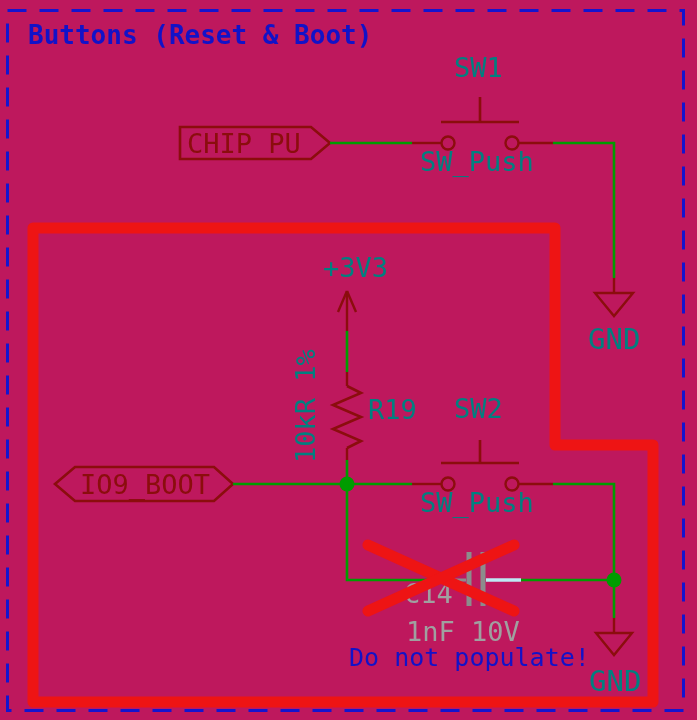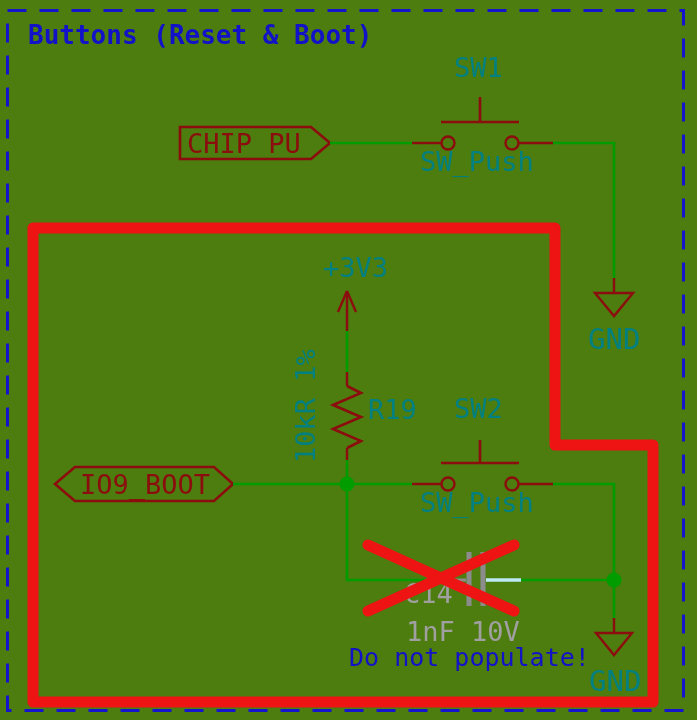--- a/index.html
+++ b/index.html
@@ -7,21 +7,21 @@
     padding: 0;
     width: 697px;
     height: 720px;
     overflow: hidden;
     background: #F4F1EA;
   }
   .canvas {
     position: relative;
     width: 697px;
     height: 720px;
-    background: #4d7c0f;
+    background: #be185d;
   }
   svg { display: block; }
   svg text {
     font-family: "DejaVu Sans Mono", "Liberation Mono", monospace;
   }
   .t-teal   { fill: #008080; font-size: 27px; }
   .t-teal-lg{ fill: #008080; font-size: 29px; }
   .t-maroon { fill: #8B0D0D; font-size: 27px; }
   .t-blue-title { fill: #1212C8; font-size: 26px; font-weight: bold; }
   .t-blue   { fill: #1212C8; font-size: 25px; }

